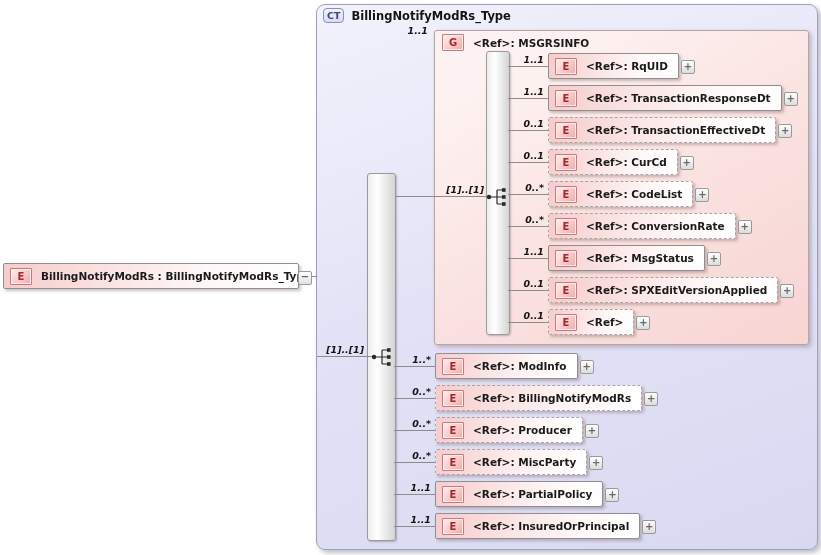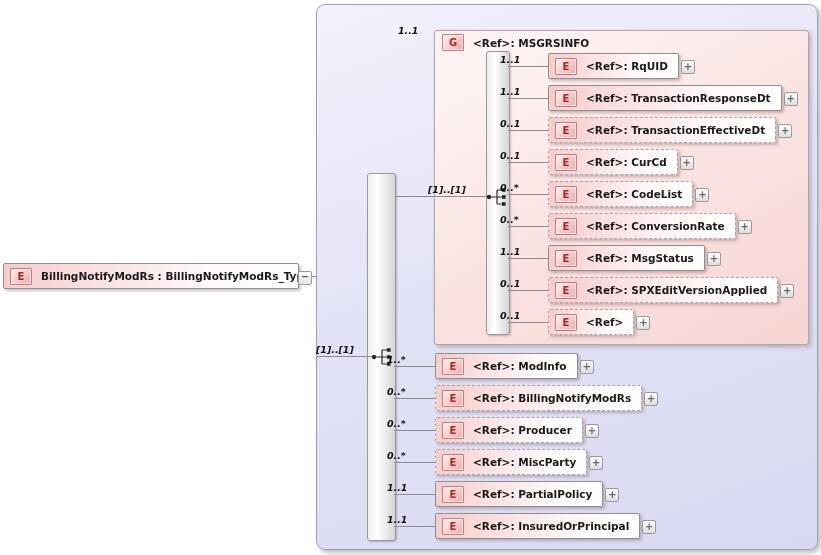--- a/index.html
+++ b/index.html
@@ -23,21 +23,21 @@
 
   
   .seq-bar{position:absolute;background:linear-gradient(90deg,#ededed,#ffffff 35%,#d4d4d4);
     border:1px solid #9a9a9a;border-radius:3px;box-shadow:1px 1px 2px rgba(0,0,0,.22);}
 
   
   .conn-line{position:absolute;height:1px;background:#8c8c8c;}
 
   
   .card-label{position:absolute;font-size:9.5px;font-weight:bold;font-style:italic;
-    color:#141414;text-align:left;white-space:nowrap;}
+    color:#141414;text-align:right;white-space:nowrap;}
 
   
   .node{position:absolute;height:24px;display:inline-flex;align-items:center;
     padding:0 10px 0 6px;white-space:nowrap;border-radius:2px;
     background:linear-gradient(100deg,#f6cccc 0%,#fbe4e4 38%,#fef7f7 68%,#ffffff 100%);
     box-shadow:2px 2px 3px rgba(110,80,80,.35);
     font-weight:bold;font-size:10.5px;color:#1a1a1a;}
   .node.solid{border:1px solid #8f8f8f;}
   .node.dashed{border:1px dashed #a6a6a6;}
   .badge{display:inline-flex;align-items:center;justify-content:center;flex:none;
@@ -55,20 +55,24 @@
     font-size:10px;line-height:10px;text-align:center;color:#5a5a5a;font-weight:bold;}
 
   .seq-icon{position:absolute;width:22px;height:22px;}
 </style>
 </head>
 <body>
 
 <div id="canvas">
 
   <div class="ct-box"></div>
+  <div class="ct-header">
+    <span class="ct-badge">CT</span>
+    <span class="ct-title">BillingNotifyModRs_Type</span>
+  </div>
 
   <div class="group-box"></div>
 
   <div class="seq-bar" style="left:367px;top:173px;width:27px;height:366px;"></div>
   <div class="seq-bar" style="left:486px;top:51px;width:22px;height:282px;"></div>
 
   <div class="conn-line" style="left:296px;top:276px;width:21px;"></div>
   <div class="conn-line" style="left:317px;top:356px;width:57px;"></div>
   <div class="conn-line" style="left:395px;top:196px;width:94px;"></div>
 

